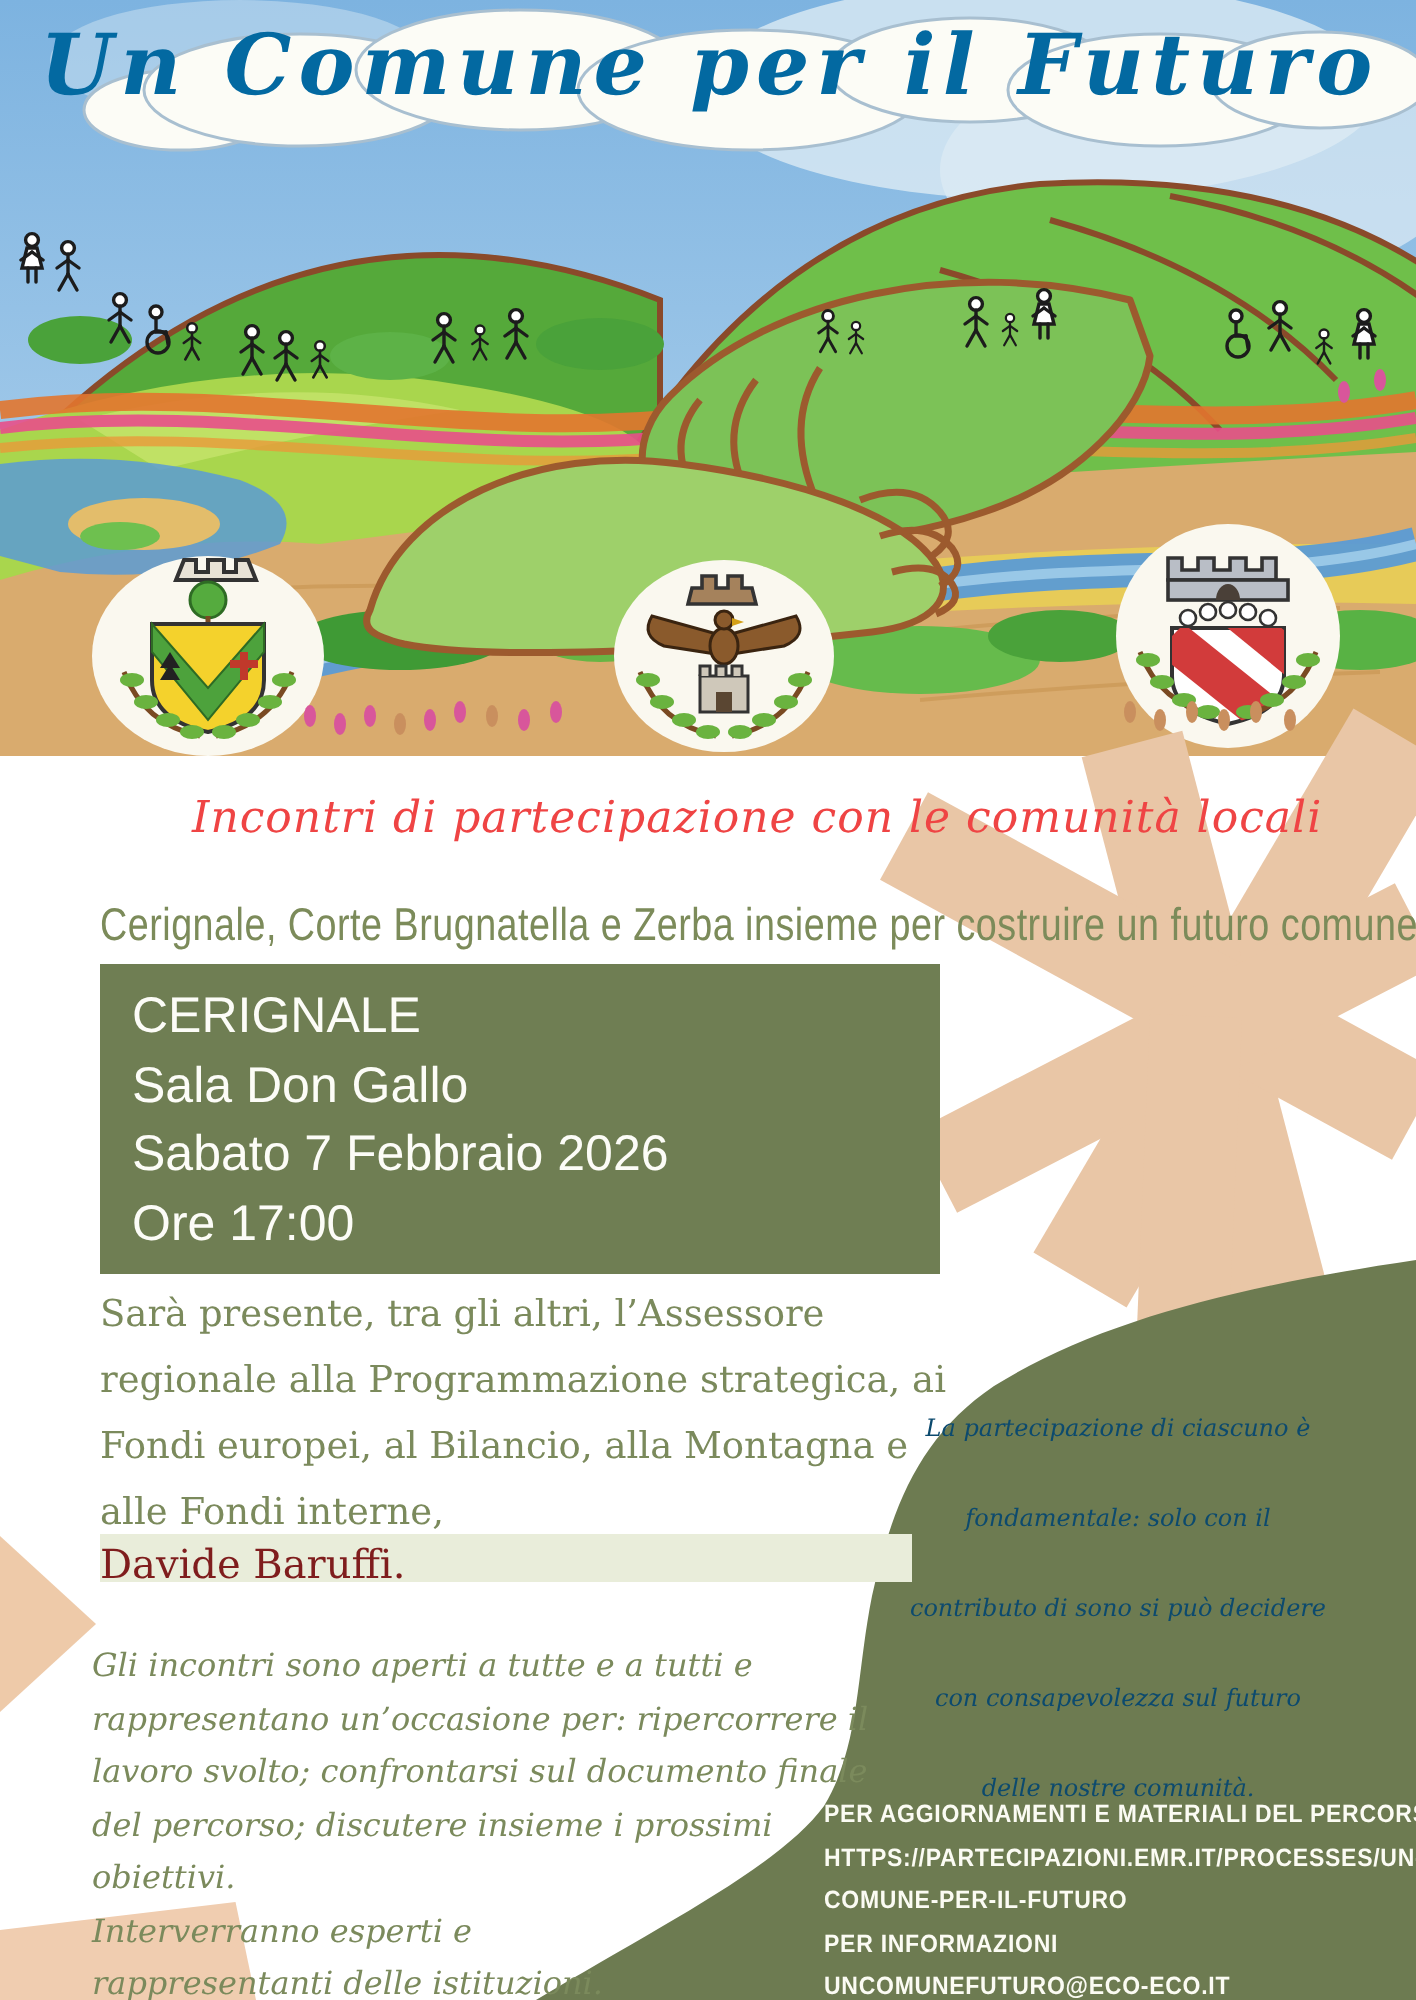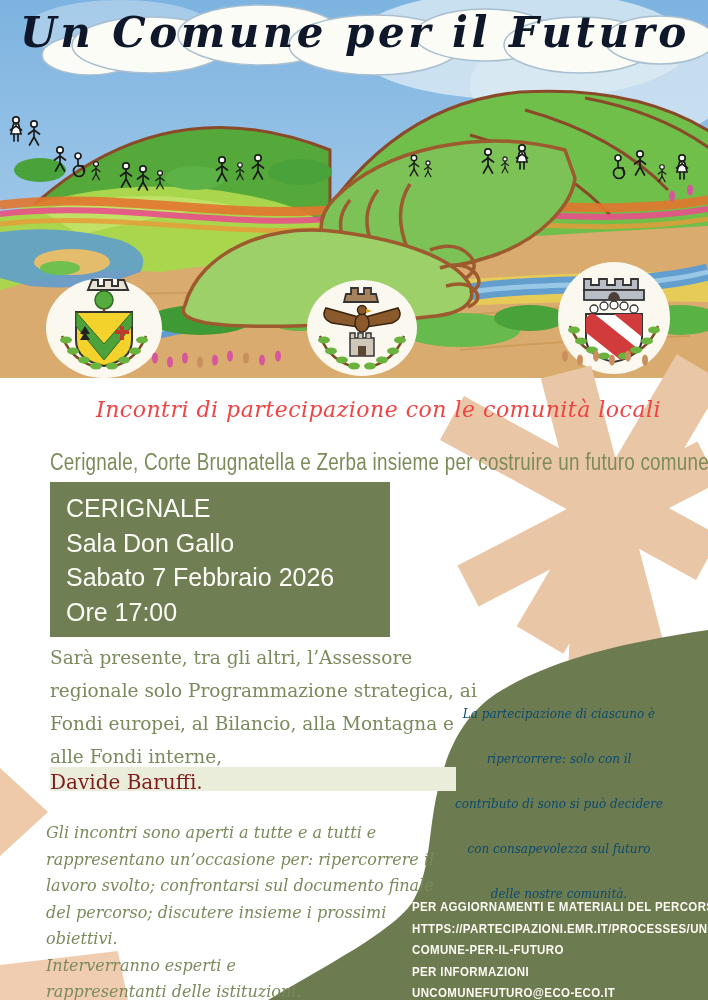--- a/index.html
+++ b/index.html
@@ -6,38 +6,38 @@
   html,body{background:#ffffff}
   body{font-family:"Liberation Sans",sans-serif}
   .poster{position:relative;width:708px;height:1000px;background:#ffffff;overflow:hidden}
   .abs{position:absolute}
 
   
   .illustration{left:0;top:0;width:708px;height:378px;z-index:1}
 
   .title{left:20px;top:8px;width:668px;text-align:right;z-index:3;
     font-family:"DejaVu Serif",serif;font-style:italic;font-weight:bold;
-    font-size:42px;letter-spacing:3.5px;color:#0f172a;white-space:nowrap}
+    font-size:42px;letter-spacing:3.5px;color:#0369a1;white-space:nowrap}
 
   
   .asterisk{left:420px;top:350px;width:288px;height:370px;z-index:2}
   .blob{left:250px;top:618px;width:458px;height:382px;z-index:2}
   .triangle{left:0;top:768px;width:0;height:0;z-index:2;
     border-top:44px solid transparent;border-bottom:44px solid transparent;
     border-left:48px solid #eecaa9}
   .corner-quad{left:0;top:950px;width:128px;height:50px;background:#f0cdb0;z-index:2;
     clip-path:polygon(0 30%,92% 2%,100% 100%,0 100%)}
 
   
   .heading{left:96px;top:397px;z-index:4;font-family:"DejaVu Serif",serif;font-style:italic;
     font-size:22px;letter-spacing:.5px;color:#ef4444;white-space:nowrap}
   .subheading{left:50px;top:449px;z-index:4;font-size:23px;color:#7c8b5a;white-space:nowrap;
     transform:scaleX(.82);transform-origin:left center;letter-spacing:.3px}
 
-  .event-box{left:50px;top:482px;width:340px;height:155px;z-index:4;background:#6f7e53;
+  .event-box{left:50px;top:482px;width:420px;height:155px;z-index:4;background:#6f7e53;
     color:#fcfcf7;padding:9px 16px;font-size:25px;line-height:34.5px}
 
   .speaker{left:50px;top:641px;z-index:4;font-family:"DejaVu Serif",serif;
     font-size:18.5px;line-height:33px;color:#7b8a5c;white-space:nowrap}
   .highlight{left:50px;top:767px;width:406px;height:24px;background:#e9edda;z-index:3}
   .speaker-name{left:50px;top:770px;z-index:4;font-family:"DejaVu Serif",serif;
     font-size:20px;color:#7f1d1d;white-space:nowrap}
 
   .info{left:46px;top:820px;z-index:4;font-family:"DejaVu Serif",serif;font-style:italic;
     font-size:16px;line-height:26.5px;color:#7b8a5c;white-space:nowrap}
@@ -361,40 +361,40 @@
 
   <div class="abs event-box">
     <div>CERIGNALE</div>
     <div>Sala Don Gallo</div>
     <div>Sabato 7 Febbraio 2026</div>
     <div>Ore 17:00</div>
   </div>
 
   <div class="abs speaker">
     <div>Sarà presente, tra gli altri, l’Assessore</div>
-    <div>regionale solo Programmazione strategica, ai</div>
+    <div>regionale alla Programmazione strategica, ai</div>
     <div>Fondi europei, al Bilancio, alla Montagna e</div>
     <div>alle Fondi interne,</div>
   </div>
   <div class="abs highlight"></div>
   <div class="abs speaker-name">Davide Baruffi.</div>
 
   <div class="abs info">
     <div>Gli incontri sono aperti a tutte e a tutti e</div>
     <div>rappresentano un’occasione per: ripercorrere il</div>
     <div>lavoro svolto; confrontarsi sul documento finale</div>
     <div>del percorso; discutere insieme i prossimi</div>
     <div>obiettivi.</div>
     <div>Interverranno esperti e</div>
     <div>rappresentanti delle istituzioni.</div>
   </div>
 
   <div class="abs quote">
     <div>La partecipazione di ciascuno è</div>
-    <div>ripercorrere: solo con il</div>
+    <div>fondamentale: solo con il</div>
     <div>contributo di sono si può decidere</div>
     <div>con consapevolezza sul futuro</div>
     <div>delle nostre comunità.</div>
   </div>
 
   <div class="abs footer">
     <div>PER AGGIORNAMENTI E MATERIALI DEL PERCORSO</div>
     <div>HTTPS://PARTECIPAZIONI.EMR.IT/PROCESSES/UN-</div>
     <div>COMUNE-PER-IL-FUTURO</div>
     <div>PER INFORMAZIONI</div>

